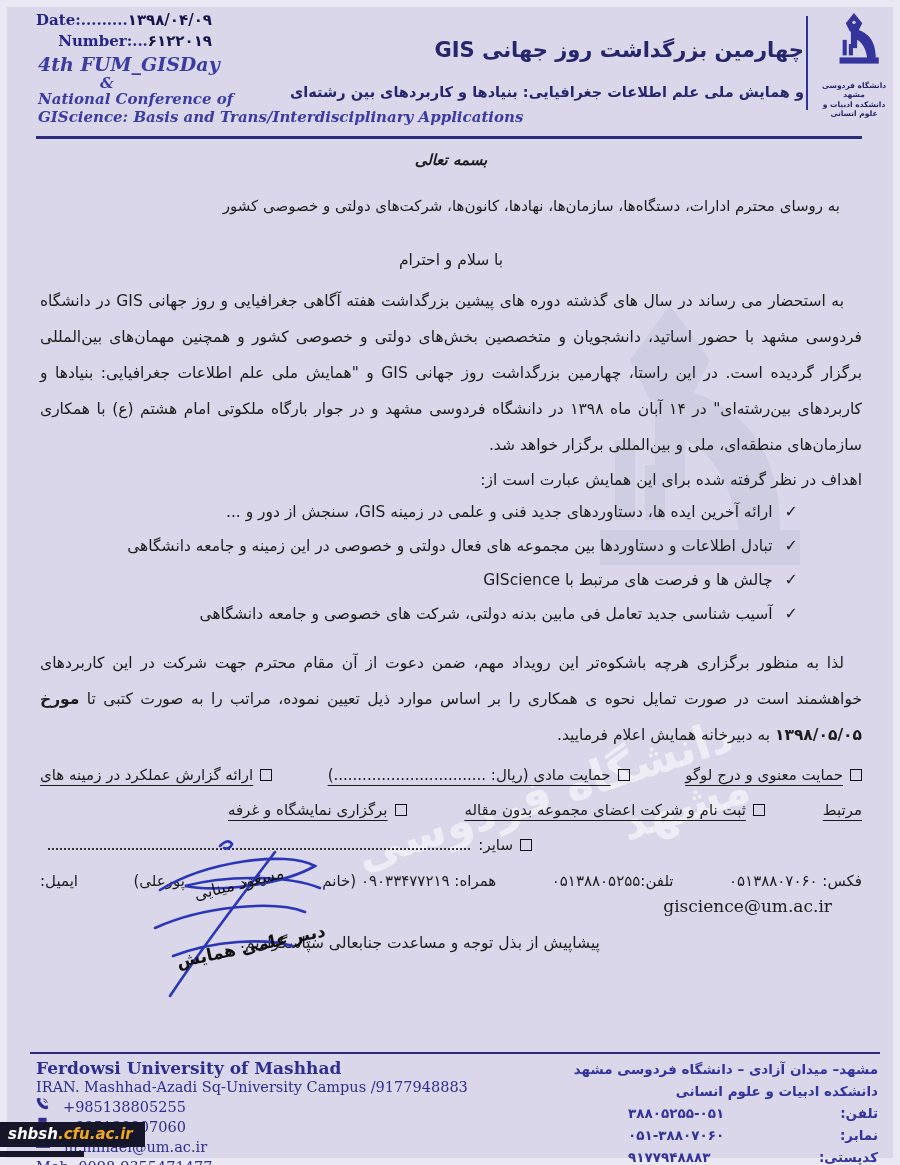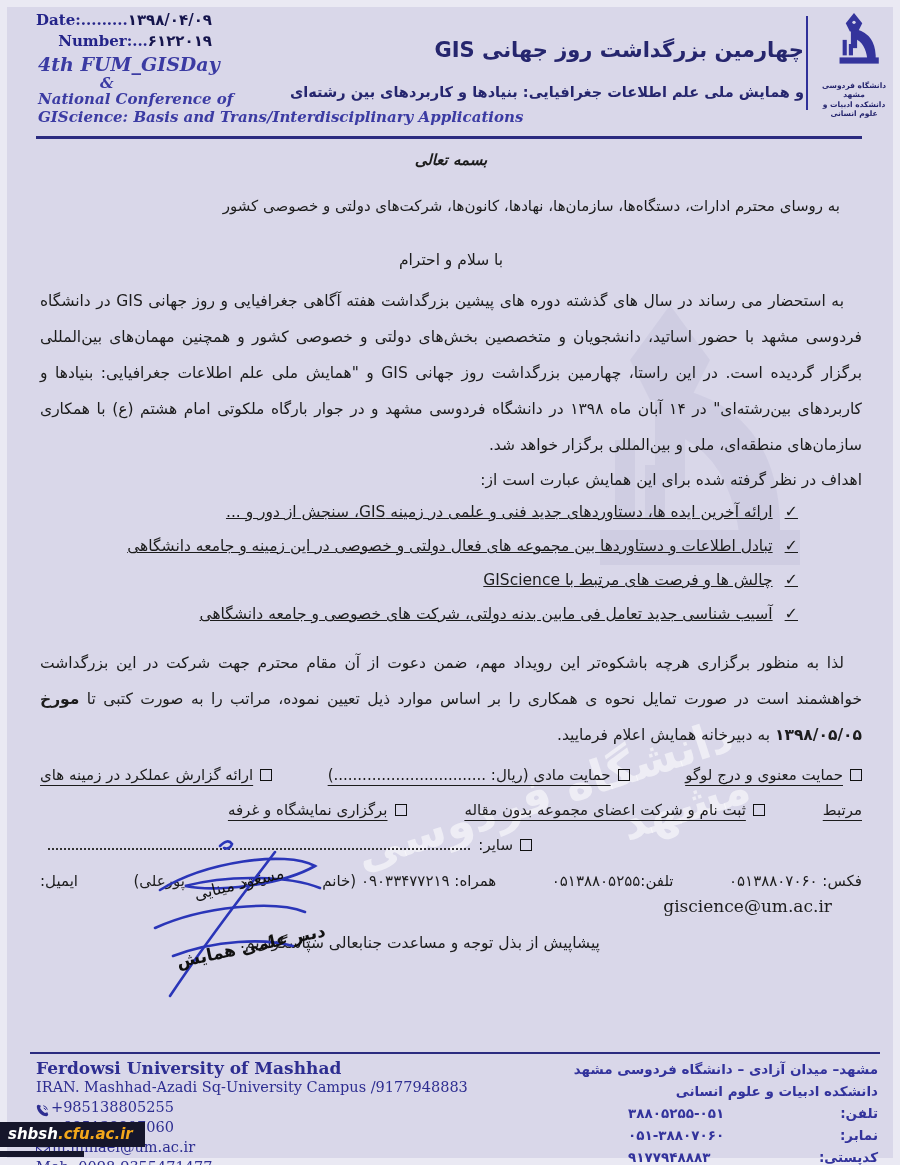--- a/index.html
+++ b/index.html
@@ -28,21 +28,21 @@
   .wm-callig{position:absolute;left:330px;top:770px;width:420px;font-size:46px;font-weight:bold;
              color:rgba(255,255,255,.55);transform:rotate(-18deg);direction:rtl;pointer-events:none;}
   
   .body-flow{position:absolute;left:40px;top:145px;width:822px;direction:rtl;font-size:15.5px;}
   .besmele{text-align:center;font-size:15px;font-weight:bold;font-style:italic;margin-top:6px;}
   .addressee{text-align:right;padding-left:20px;padding-right:22px;margin-top:28px;font-size:15px;}
   .salutation{text-align:center;margin-top:36px;}
   .para{margin-top:14px;text-align:justify;line-height:36px;}
   .para .ind{display:inline-block;width:18px;}
   .goals-intro{margin-top:8px;text-align:right;}
-  .goals{margin:6px 0 2px 0;padding:0 64px 0 0;list-style:none;text-decoration:underline;}
+  .goals{margin:6px 0 2px 0;padding:0 64px 0 0;list-style:none;}
   .goals li{line-height:33px;text-align:right;}
   .tick{font-weight:bold;margin-left:12px;font-size:16px;}
   .bold{font-weight:bold;}
   
   .opt-row{display:flex;justify-content:space-between;align-items:baseline;margin-top:9px;
            line-height:26px;font-size:15px;}
   .opt{text-decoration:underline;text-underline-offset:5px;white-space:nowrap;}
   .cb{display:inline-block;width:10px;height:10px;border:1.6px solid #111;margin-left:7px;
       vertical-align:-1px;background:transparent;}
   .opt-spacer{flex:0 0 auto;}
@@ -57,21 +57,21 @@
   .sig-zone{position:absolute;left:115px;top:828px;width:260px;height:175px;}
   .sig-name{position:absolute;left:78px;top:46px;transform:rotate(-14deg);font-size:16px;
             color:#111;white-space:nowrap;direction:rtl;}
   .sig-title{position:absolute;left:60px;top:108px;transform:rotate(-12deg);font-size:17px;
              font-weight:bold;color:#111;white-space:nowrap;direction:rtl;}
   
   .footer-rule{position:absolute;left:30px;top:1052px;width:850px;height:2px;background:#2b2b80;}
   .footer-left{position:absolute;left:36px;top:1058px;color:#2e2e91;font-family:"DejaVu Serif",serif;}
   .f-en-1{font-size:17px;font-weight:bold;line-height:20px;}
   .f-en-2{font-size:14.5px;line-height:19px;}
-  .f-en-row{font-size:14.5px;line-height:20px;display:flex;align-items:flex-end;gap:2px;}
+  .f-en-row{font-size:14.5px;line-height:20px;display:flex;align-items:flex-start;gap:14px;}
   .footer-right{position:absolute;right:22px;top:1058px;direction:rtl;text-align:right;
                 color:#33339c;font-weight:bold;font-size:13.5px;line-height:22px;}
   .f-fa-row{display:flex;justify-content:space-between;width:250px;}
   
   .badge{position:absolute;left:0;top:1122px;background:#16162b;padding:3px 12px 4px 8px;
          font-style:italic;font-weight:bold;font-size:15px;font-family:"DejaVu Sans",sans-serif;}
   .badge .b1{color:#ffffff;}
   .badge .b2{color:#f2a71b;margin-top:32px;}
   .badge-strip{position:absolute;left:0;top:1151px;width:84px;height:6px;background:#16162b;}
 </style>
@@ -145,21 +145,21 @@
 
     <div class="goals-intro">اهداف در نظر گرفته شده برای این همایش عبارت است از:</div>
 
     <ul class="goals">
       <li><span class="tick">✓</span><span>ارائه آخرین ایده ها، دستاوردهای جدید فنی و علمی در زمینه GIS، سنجش از دور و ...</span></li>
       <li><span class="tick">✓</span><span>تبادل اطلاعات و دستاوردها بین مجموعه های فعال دولتی و خصوصی در این زمینه و جامعه دانشگاهی</span></li>
       <li><span class="tick">✓</span><span>چالش ها و فرصت های مرتبط با GIScience</span></li>
       <li><span class="tick">✓</span><span>آسیب شناسی جدید تعامل فی مابین بدنه دولتی، شرکت های خصوصی و جامعه دانشگاهی</span></li>
     </ul>
 
-    <div class="para"><span class="ind"></span><span>لذا به منظور برگزاری هرچه باشکوه‌تر این رویداد مهم، ضمن دعوت از آن مقام محترم جهت شرکت در این بزرگداشت خواهشمند است در صورت تمایل نحوه ی همکاری را بر اساس موارد ذیل تعیین نموده، مراتب را به صورت کتبی تا </span><span class="bold">مورخ ۱۳۹۸/۰۵/۰۵</span><span> به دبیرخانه همایش اعلام فرمایید.</span></div>
+    <div class="para"><span class="ind"></span><span>لذا به منظور برگزاری هرچه باشکوه‌تر این رویداد مهم، ضمن دعوت از آن مقام محترم جهت شرکت در این کاربردهای خواهشمند است در صورت تمایل نحوه ی همکاری را بر اساس موارد ذیل تعیین نموده، مراتب را به صورت کتبی تا </span><span class="bold">مورخ ۱۳۹۸/۰۵/۰۵</span><span> به دبیرخانه همایش اعلام فرمایید.</span></div>
 
     <div class="opt-row">
       <span class="opt"><span class="cb"></span><span>حمایت معنوی و درج لوگو</span></span>
       <span class="opt"><span class="cb"></span><span>حمایت مادی (ریال: ................................)</span></span>
       <span class="opt"><span class="cb"></span><span>ارائه گزارش عملکرد در زمینه های</span></span>
     </div>
 
     <div class="opt-row">
       <span class="opt">مرتبط</span>
       <span class="opt"><span class="cb"></span><span>ثبت نام و شرکت اعضای مجموعه بدون مقاله</span></span>

